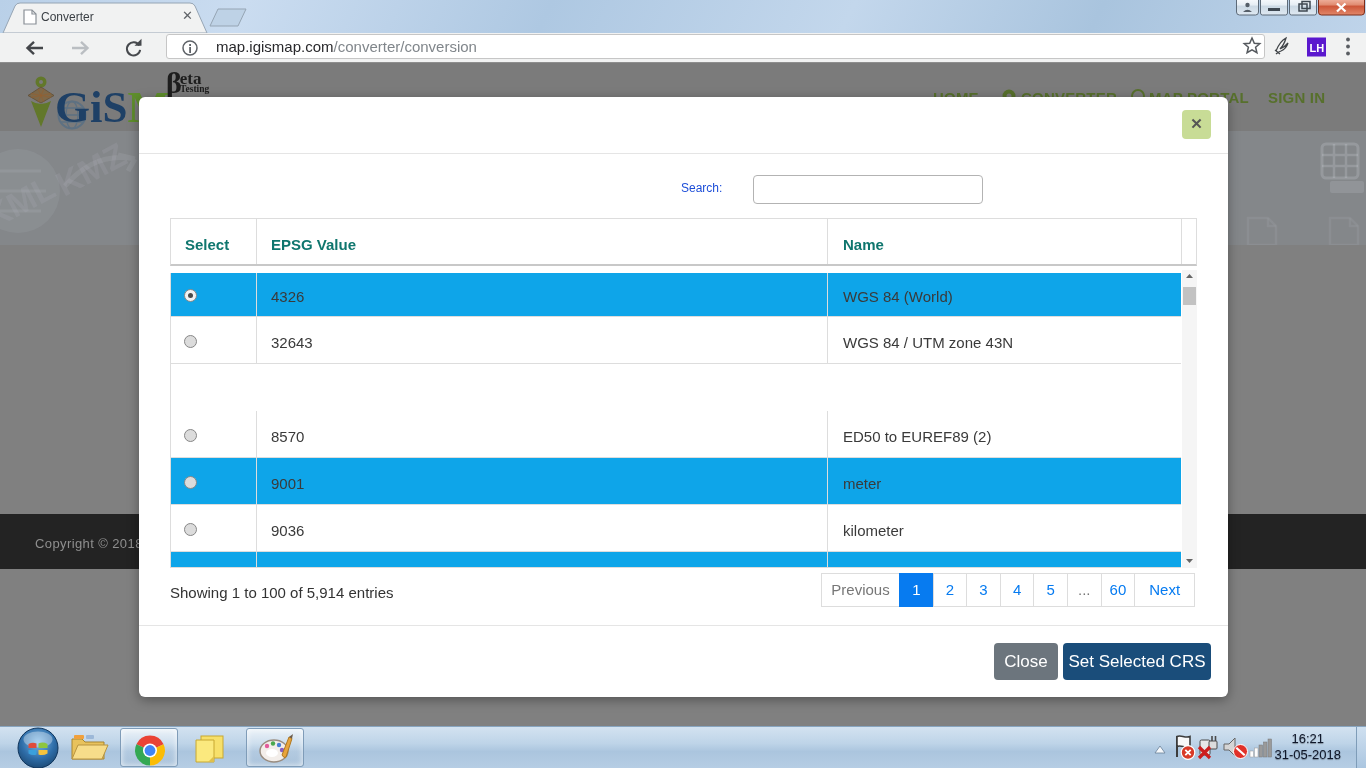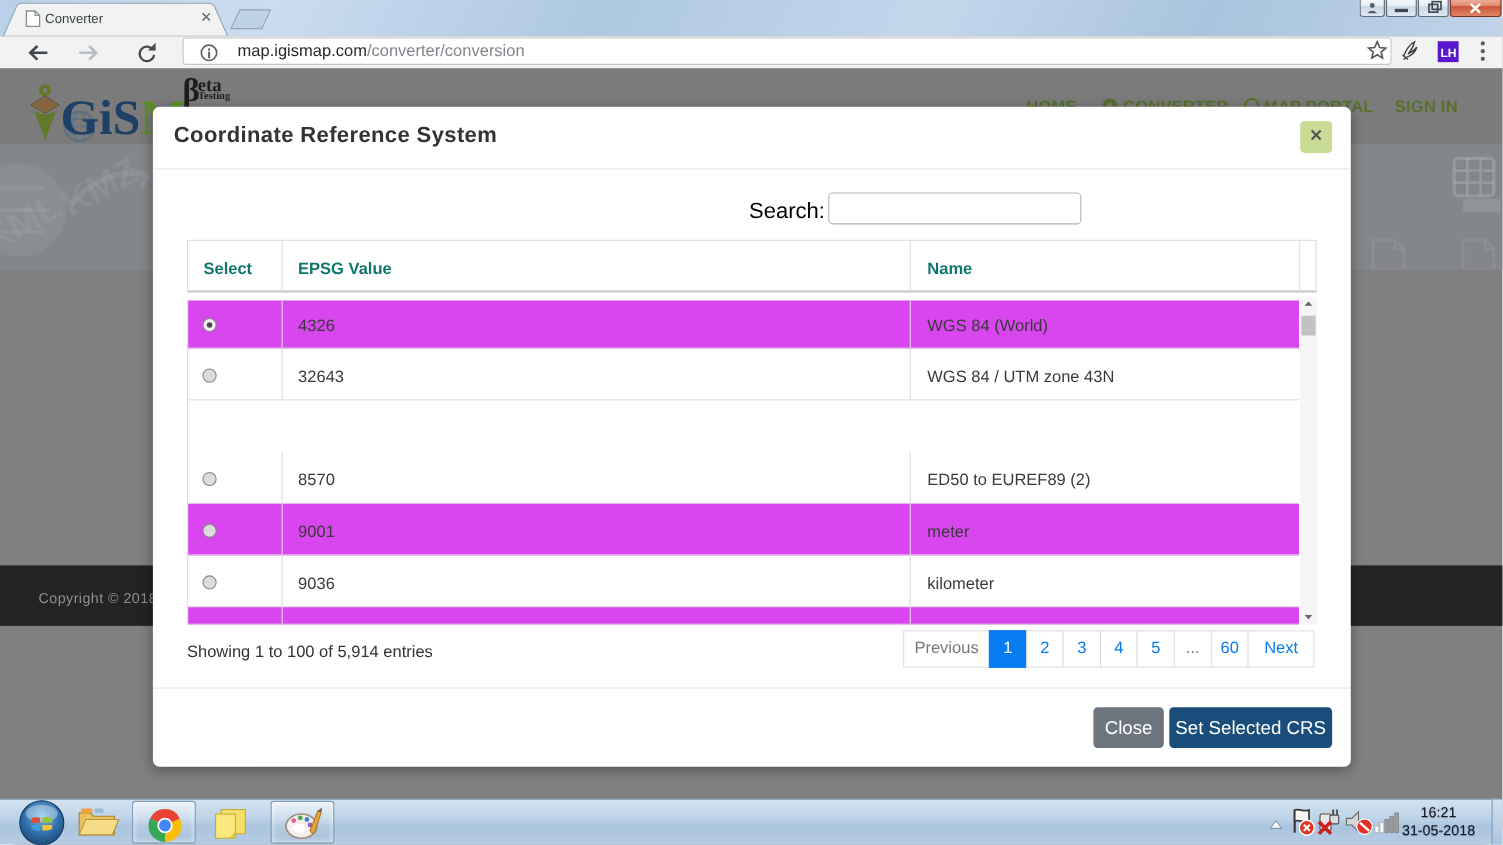--- a/index.html
+++ b/index.html
@@ -32,32 +32,32 @@
 
 
 .nav { position:absolute; top:89px; font-weight:bold; font-size:15px; color:#57702c; letter-spacing:0.2px; }
 
 
 #modal { position:absolute; left:139px; top:97px; width:1089px; height:600px; background:#fff; border-radius:6px; box-shadow:0 3px 12px rgba(0,0,0,.35); }
 #mtitle { position:absolute; left:19px; top:15px; font-size:20px; font-weight:bold; color:#333; letter-spacing:0.35px; }
 #mheadline { position:absolute; left:0; top:56px; width:1089px; height:1px; background:#e5e5e5; }
 #mclose { position:absolute; left:1043px; top:13px; width:29px; height:29px; background:#c8dc96; border-radius:4px; color:#555; font-size:15px; font-weight:bold; text-align:center; line-height:28px; }
 
-#searchlbl { position:absolute; left:542px; top:84px; font-size:20px; color:#000000; }
+#searchlbl { position:absolute; left:542px; top:84px; font-size:12px; color:#1d4ed8; }
 #searchbox { position:absolute; left:614px; top:78px; width:230px; height:29px; border:1px solid #b3b3b3; border-radius:4px; background:#fff; }
 
 
 #thead { position:absolute; left:31px; top:121px; width:1027px; height:48px; border:1px solid #ddd; border-bottom:2px solid #c8c8c8; }
 #thead .hcell { position:absolute; top:0; height:100%; font-size:15px; font-weight:bold; color:#0f766e; }
 #tbody { position:absolute; left:31px; top:176px; width:1011px; height:295px; border-left:1px solid #ddd; overflow:hidden; }
 .trow { position:absolute; left:0; width:1010px; height:47px; border-bottom:1px solid #ddd; font-size:15px; color:#3a3a3a; }
 .trow .c2 { position:absolute; left:100px; top:17px; }
 .trow .c3 { position:absolute; left:672px; top:17px; }
 .gray { }
-.rgray { background:#d946ef; }
+.rgray { background:#0ea5e9; }
 .vline { position:absolute; top:0; width:1px; height:100%; background:#ddd; }
 
 
 .radio { position:absolute; left:13px; top:18px; width:13px; height:13px; border-radius:50%; border:1px solid #878787; background:#dcdcdc; }
 .radio.sel { background:#f2f2f2; }
 .radio.sel::after { content:""; position:absolute; left:3px; top:3px; width:5px; height:5px; border-radius:50%; background:#4a4a4a; }
 
 
 #sbar { position:absolute; left:1043px; top:173px; width:15px; height:298px; background:#f5f5f5; }
 #sthumb { position:absolute; left:1px; top:17px; width:13px; height:18px; background:#c2c2c2; }
@@ -193,21 +193,20 @@
       <path d="M31,38 Q41,44 51,38 L41,64 Z" fill="#62782a"></path>
     </svg>
     <span style="position:absolute;left:55px;top:22px;font-family:'Liberation Serif',serif;font-weight:bold;font-size:45px;color:#1e4066;line-height:45px;">GiS<span style="color:#5f8e2c">M</span></span>
   </div>
   <div id="beta" style="position:absolute;left:166px;top:70px;color:#1d1d1d;width:70px;">
     <span style="font-size:30px;font-family:'Liberation Serif',serif;font-weight:bold;line-height:26px;">β</span><span style="font-size:17px;font-weight:bold;font-family:'Liberation Serif',serif;position:relative;top:-9px;left:-2px;">eta</span>
     <div style="font-size:9.5px;font-weight:bold;font-family:'Liberation Serif',serif;position:relative;top:-14px;left:14px;">Testing</div>
   </div>
 
   <div id="modal">
-    <div id="mtitle">Coordinate Reference System</div>
     <div id="mclose">✕</div>
     <div id="mheadline"></div>
     <div id="searchlbl">Search:</div>
     <div id="searchbox"></div>
 
     <div id="thead">
       <div class="hcell" style="left:14px;top:17px;">Select</div>
       <div class="hcell" style="left:100px;top:17px;">EPSG Value</div>
       <div class="hcell" style="left:672px;top:17px;">Name</div>
       <div class="vline" style="left:85px"></div>

